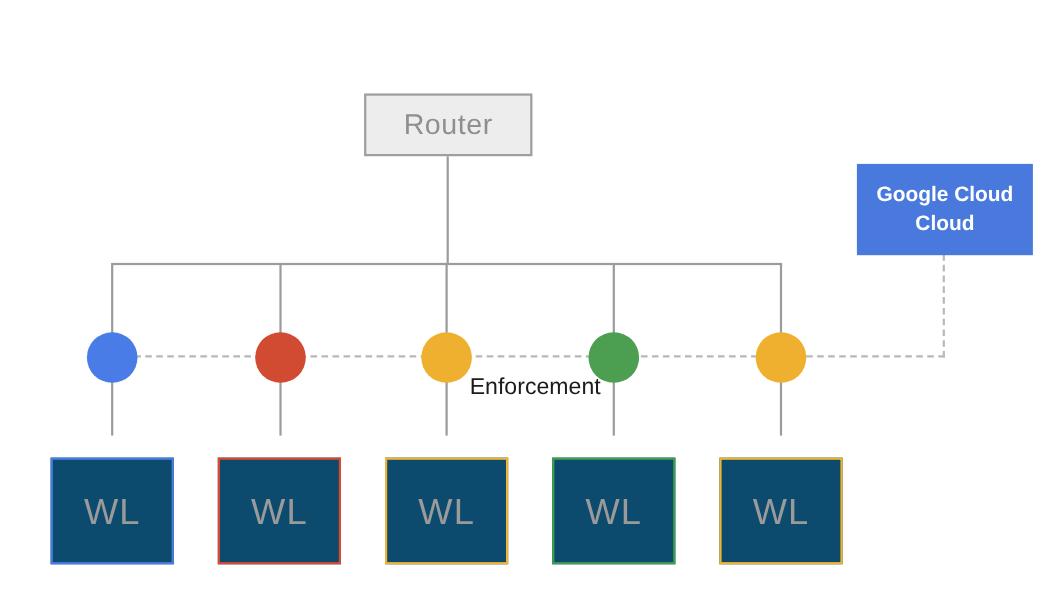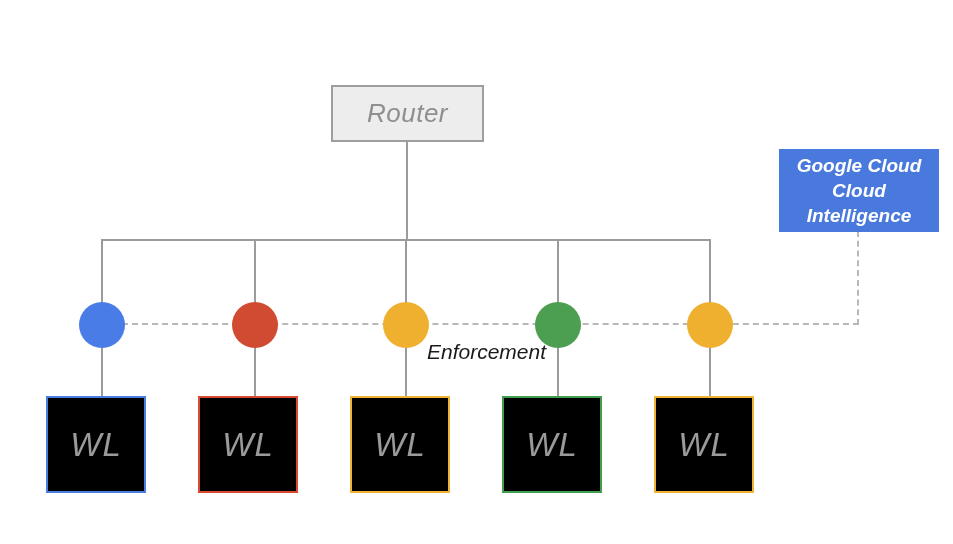--- a/index.html
+++ b/index.html
@@ -7,21 +7,20 @@
     padding: 0;
     background: #ffffff;
     font-family: "Liberation Sans", "DejaVu Sans", sans-serif;
   }
   #canvas {
     position: relative;
     width: 953px;
     height: 544px;
     background: #ffffff;
     overflow: hidden;
-    font-style: italic;
   }
   
   .hline { position: absolute; height: 2px; z-index: 1; }
   .vline { position: absolute; width: 2px; z-index: 1; }
   .dash-h { position: absolute; border-top: 2px dashed #b8b8b8; z-index: 1; }
   .dash-v { position: absolute; border-left: 2px dashed #b8b8b8; z-index: 1; }
 
   
   .router-box {
     position: absolute;
@@ -74,25 +73,25 @@
     left: 427px; top: 340px;
     font-size: 21px;
     color: #1b1b1b;
     z-index: 4;
     white-space: nowrap;
   }
 
   
   .wl-box {
     position: absolute;
-    top: 396px;
-    width: 100px; height: 97px;
+    top: 416px;
+    width: 112px; height: 97px;
     box-sizing: border-box;
     border: 2px solid;
-    background: #000000;
+    background: #0c4a6e;
     display: flex; align-items: center; justify-content: center;
     z-index: 3;
   }
   .wl-box span {
     font-size: 33px;
     color: #9a9a9a;
     letter-spacing: 1px;
   }
 </style>
 </head>
@@ -111,21 +110,20 @@
   <div class="dash-h" style="left: 102px; top: 323px; width: 757px; border-color: rgb(184, 184, 184);"></div>
   <div class="dash-v" style="left: 857px; top: 231px; height: 94px; border-color: rgb(184, 184, 184);"></div>
 
   <div class="router-box" style="background-color: rgb(237, 237, 237); border-color: rgb(158, 158, 158);">
     <span style="color: rgb(143, 143, 143);">Router</span>
   </div>
 
   <div class="ti-box" style="background-color: rgb(74, 121, 221);">
     <span style="color: rgb(255, 255, 255);">Google Cloud</span>
     <span style="color: rgb(255, 255, 255);">Cloud</span>
-    <span style="color: rgb(255, 255, 255);">Intelligence</span>
   </div>
 
   <div class="node-circle" style="left: 79px; background-color: rgb(74, 124, 232);"></div>
   <div class="node-circle" style="left: 232px; background-color: rgb(209, 75, 51);"></div>
   <div class="node-circle" style="left: 383px; background-color: rgb(238, 176, 46);"></div>
   <div class="node-circle" style="left: 535px; background-color: rgb(76, 158, 80);"></div>
   <div class="node-circle" style="left: 687px; background-color: rgb(238, 176, 46);"></div>
 
   <div class="enforcement-label">Enforcement</div>
 

